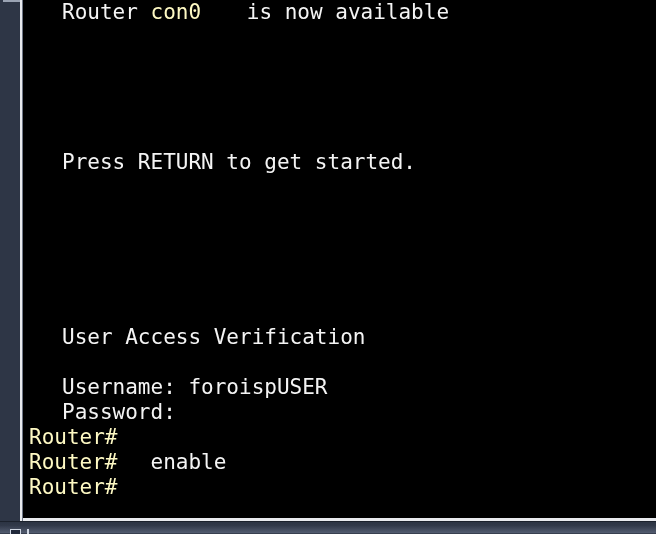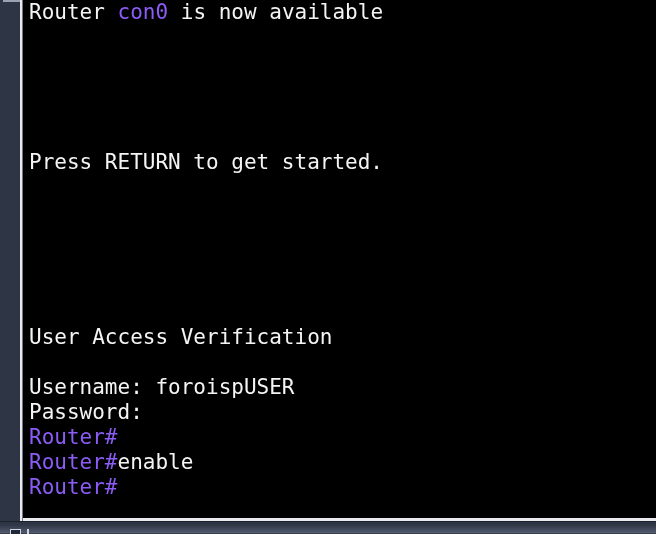--- a/index.html
+++ b/index.html
@@ -82,22 +82,22 @@
     line-height: 25px;
     letter-spacing: 0px;
     white-space: pre;
     color: #f2f2f2;
   }
   .line {
     height: 25px;
     white-space: pre;
   }
   .line.blank { color: transparent; }
-  .seg-white { color: #f4f4f4; }
-  .seg-blue  { color: #8b5cf6; }
+  .seg-white { color: #f4f4f4; margin-left: 33px; }
+  .seg-blue  { color: #fef9c3; }
 
   
   #bottom-panel {
     position: absolute;
     left: 0;
     top: 521px;
     width: 656px;
     height: 13px;
     background: linear-gradient(to bottom, #2b3342 0%, #39415340 35%, #535c70 92%, #1e2431 100%);
   }

